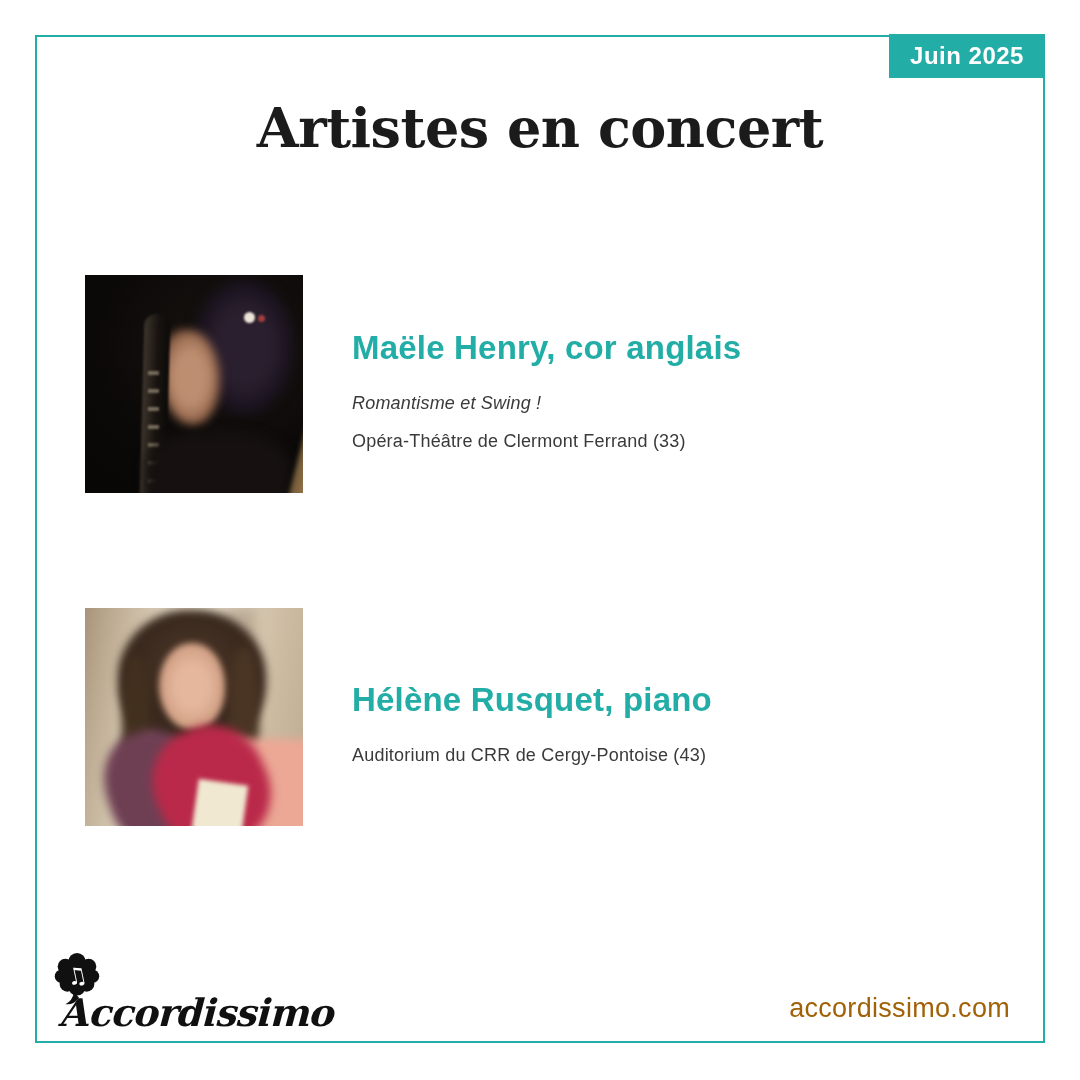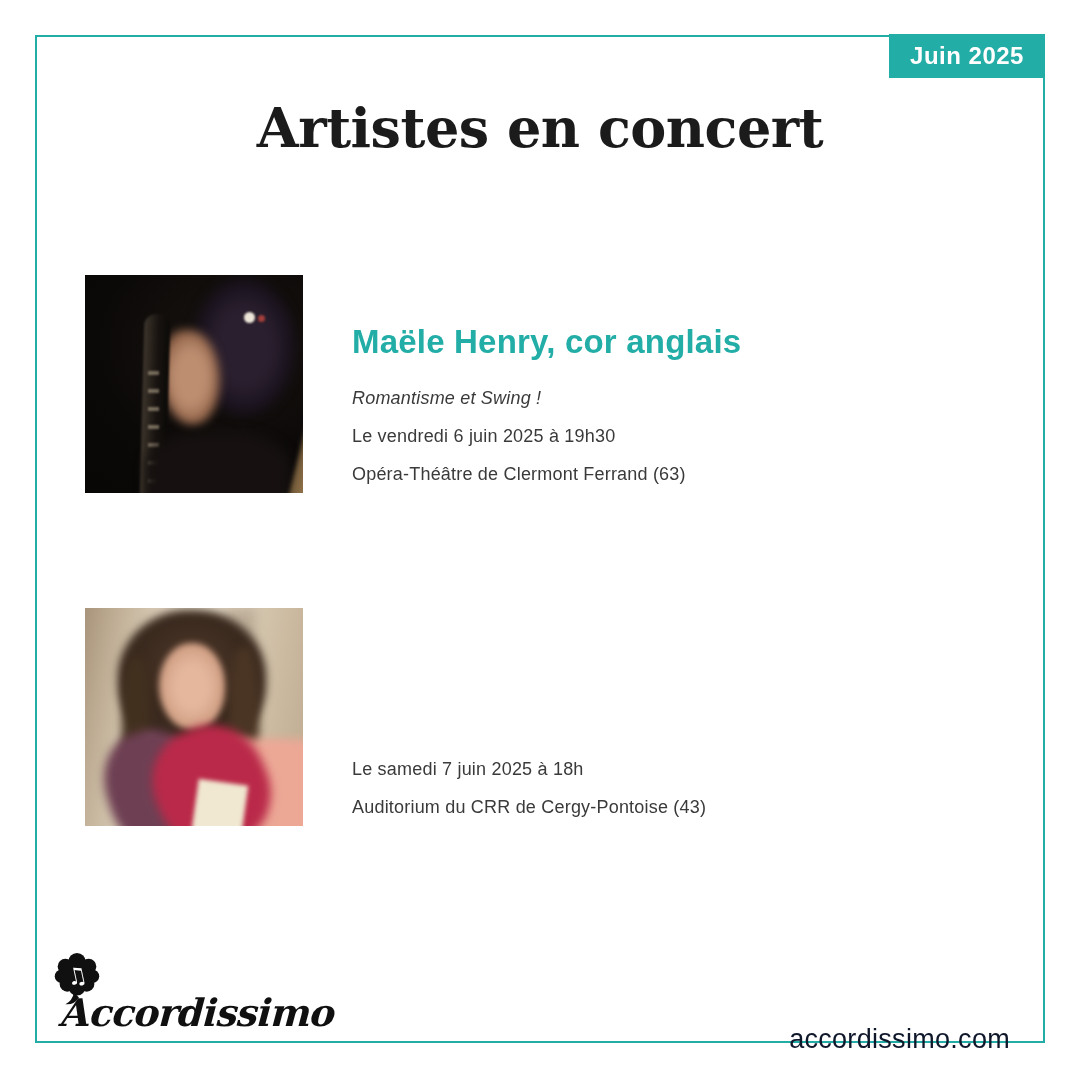--- a/index.html
+++ b/index.html
@@ -39,21 +39,21 @@
     font-family: "DejaVu Serif", serif;
     font-weight: bold;
     font-size: 54px;
     color: var(--title-text);
     letter-spacing: -0.5px;
   }
   .artist-row {
     position: absolute;
     left: 85px; right: 60px;
     display: flex;
-    align-items: flex-end;
+    align-items: center;
   }
   .row-0 { top: 275px; }
   .row-1 { top: 608px; }
   .photo {
     flex: 0 0 218px;
     width: 218px; height: 218px;
     position: relative;
     overflow: hidden;
     background: #ddd;
   }
@@ -107,23 +107,23 @@
     position: absolute; left: 16px; top: 40px;
     font-family: "DejaVu Serif", serif;
     font-style: italic; font-weight: bold;
     font-size: 38px;
     color: #101010;
     letter-spacing: -1px;
     transform: skewX(-4deg);
   }
   .website {
     position: absolute;
-    right: 70px; top: 1024px;
+    right: 70px; top: 993px;
     font-size: 27px;
-    color: #0f172a;
+    color: #a16207;
     letter-spacing: 0.3px;
   }
 </style>
 </head>
 <body>
 
 <div class="frame"></div>
 
 <div class="badge">
   <span>Juin 2025</span>
@@ -138,39 +138,38 @@
     <div class="shape p1-face"></div>
     <div class="shape p1-instrument"></div>
     <div class="shape p1-keys"></div>
     <div class="shape p1-flower"></div>
     <div class="shape p1-body"></div>
     <div class="shape p1-bow"></div>
   </div>
   <div class="info">
     <div class="artist-name">Maële Henry, cor anglais</div>
     <div class="detail program">Romantisme et Swing !</div>
-    <div class="detail">Le vendredi 6 juin 2025 à 19h30</div>
-    <div class="detail">Opéra-Théâtre de Clermont Ferrand (63)</div>
+    <div class="detail">Opéra-Théâtre de Clermont Ferrand (33)</div>
   </div>
 </div>
 
 <div class="artist-row row-1">
   <div class="photo photo-2">
     <div class="shape p2-column"></div>
     <div class="shape p2-hair"></div>
     <div class="shape p2-strandL"></div>
     <div class="shape p2-strandR"></div>
     <div class="shape p2-face"></div>
     <div class="shape p2-coat"></div>
     <div class="shape p2-plum"></div>
     <div class="shape p2-red"></div>
     <div class="shape p2-book"></div>
   </div>
   <div class="info">
-    <div class="detail">Le samedi 7 juin 2025 à 18h</div>
+    <div class="artist-name">Hélène Rusquet, piano</div>
     <div class="detail">Auditorium du CRR de Cergy-Pontoise (43)</div>
   </div>
 </div>
 
 <div class="logo-wrap">
   <svg class="logo-mark" width="58" height="58" viewBox="0 0 60 60" aria-hidden="true">
     <g fill="#101010">
       <circle cx="30" cy="23" r="14"></circle>
       <circle cx="18" cy="15" r="8"></circle>
       <circle cx="30" cy="10" r="9"></circle>

